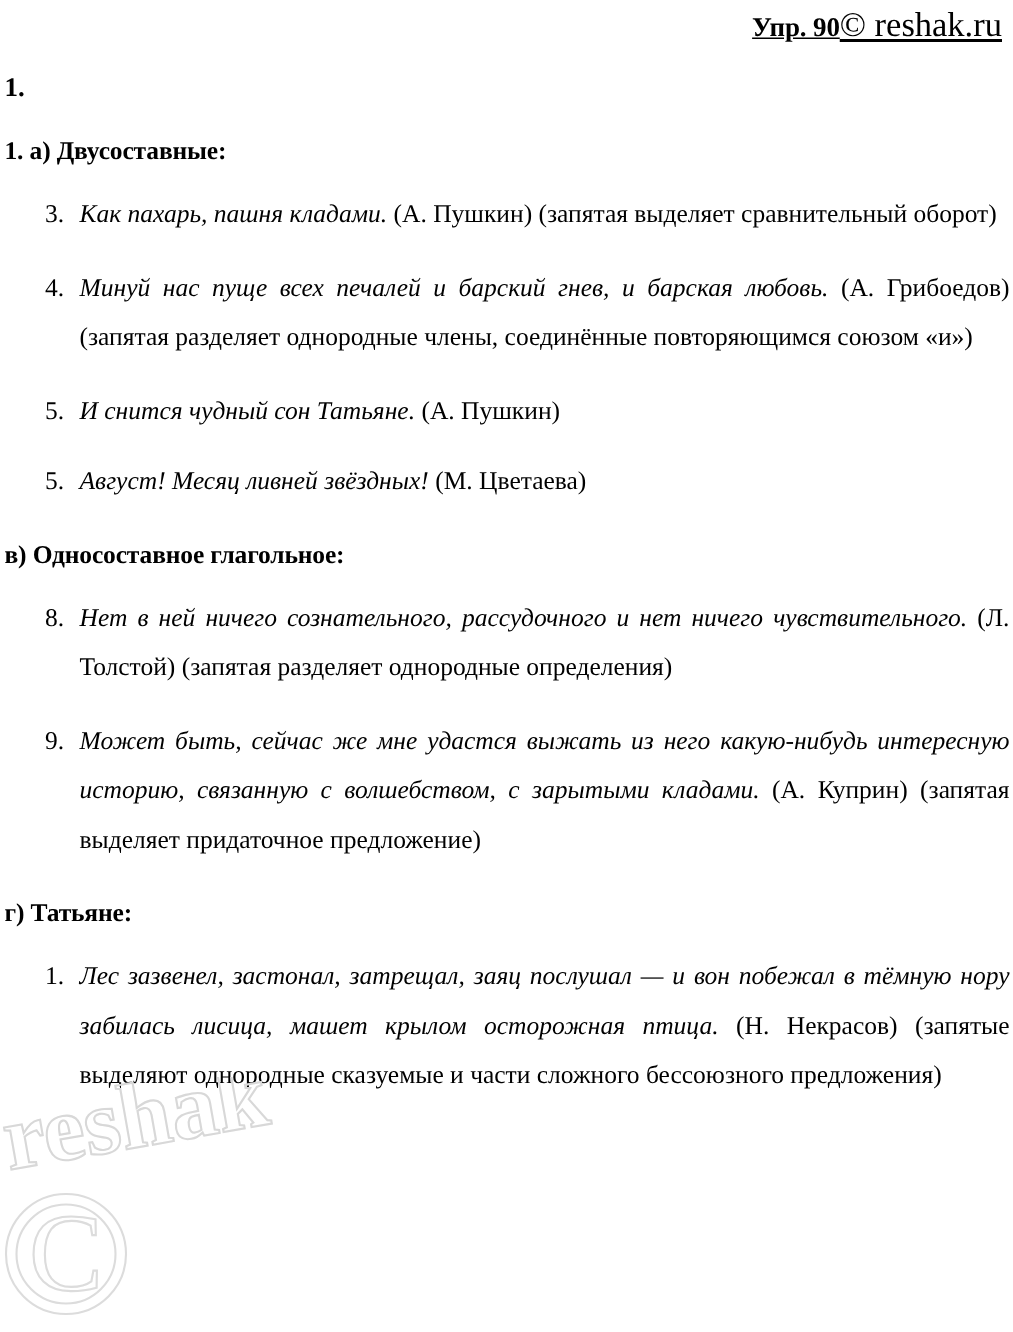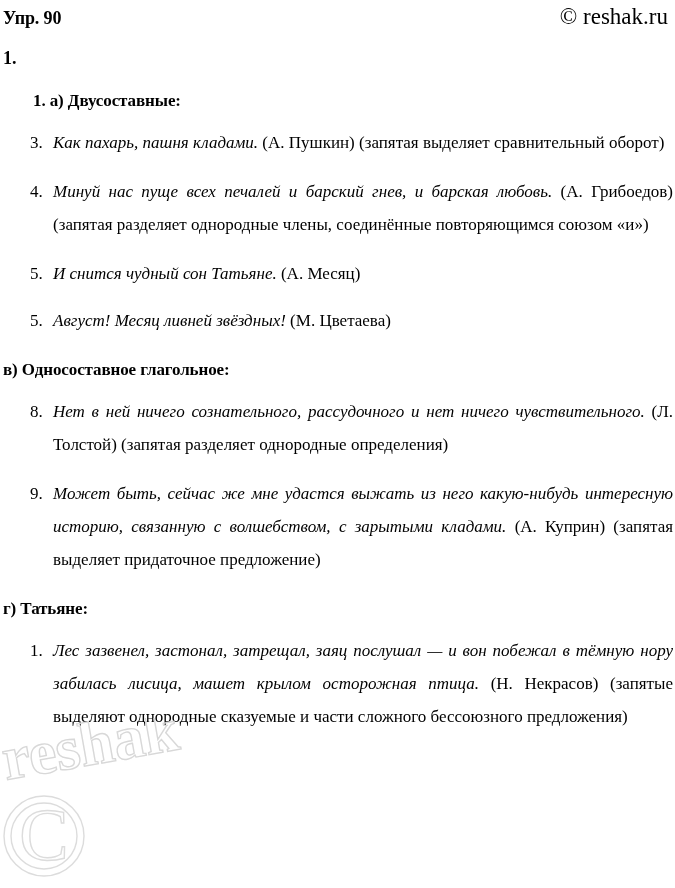--- a/index.html
+++ b/index.html
@@ -20,25 +20,26 @@
     position: relative;
     width: 675px;
     height: 888px;
     box-sizing: border-box;
     padding: 4px 5px 0 3px;
   }
 
   
   .header {
     display: flex;
-    justify-content: space-between;
+    justify-content: flex-end;
     align-items: baseline;
     width: 667px;
     margin: 0 0 0 0;
     height: 26px;
+    text-decoration: underline;
   }
   .header-title {
     font-size: 18px;
     font-weight: bold;
     letter-spacing: -0.1px;
     white-space: nowrap;
   }
   .header-copyright {
     font-size: 23px;
     font-weight: normal;
@@ -57,21 +58,20 @@
   .section-heading {
     font-size: 17px;
     font-weight: bold;
     line-height: 22px;
     margin-top: 22px;
     margin-bottom: 0;
     letter-spacing: -0.1px;
   }
   .section-heading.first {
     margin-top: 22px;
-    margin-left: 30px;
   }
 
   
   .item-list {
     margin: 0;
     padding: 0;
     list-style: none;
   }
   .item {
     position: relative;
@@ -125,21 +125,21 @@
     <div class="header-copyright">© reshak.ru</div>
   </div>
 
   <div class="task-num">1.</div>
 
   <div id="sections-root">
       <div class="section-heading first">1. а) Двусоставные:</div>
       <div class="item-list">
         <div class="item"><span class="item-number">3.</span><span class="quote">Как пахарь, пашня кладами.</span><span class="note"> (А. Пушкин) (запятая выделяет сравнительный оборот)</span></div>
         <div class="item"><span class="item-number">4.</span><span class="quote">Минуй нас пуще всех печалей и барский гнев, и барская любовь.</span><span class="note"> (А. Грибоедов) (запятая разделяет однородные члены, соединённые повторяющимся союзом «и»)</span></div>
-        <div class="item"><span class="item-number">5.</span><span class="quote">И снится чудный сон Татьяне.</span><span class="note"> (А. Месяц)</span></div>
+        <div class="item"><span class="item-number">5.</span><span class="quote">И снится чудный сон Татьяне.</span><span class="note"> (А. Пушкин)</span></div>
       </div>
       <div class="item-list">
         <div class="item"><span class="item-number">5.</span><span class="quote">Август! Месяц ливней звёздных!</span><span class="note"> (М. Цветаева)</span></div>
       </div>
       <div class="section-heading">в) Односоставное глагольное:</div>
       <div class="item-list">
         <div class="item"><span class="item-number">8.</span><span class="quote">Нет в ней ничего сознательного, рассудочного и нет ничего чувствительного.</span><span class="note"> (Л. Толстой) (запятая разделяет однородные определения)</span></div>
         <div class="item"><span class="item-number">9.</span><span class="quote">Может быть, сейчас же мне удастся выжать из него какую-нибудь интересную историю, связанную с волшебством, с зарытыми кладами.</span><span class="note"> (А. Куприн) (запятая выделяет придаточное предложение)</span></div>
       </div>
       <div class="section-heading">г) Татьяне:</div>

